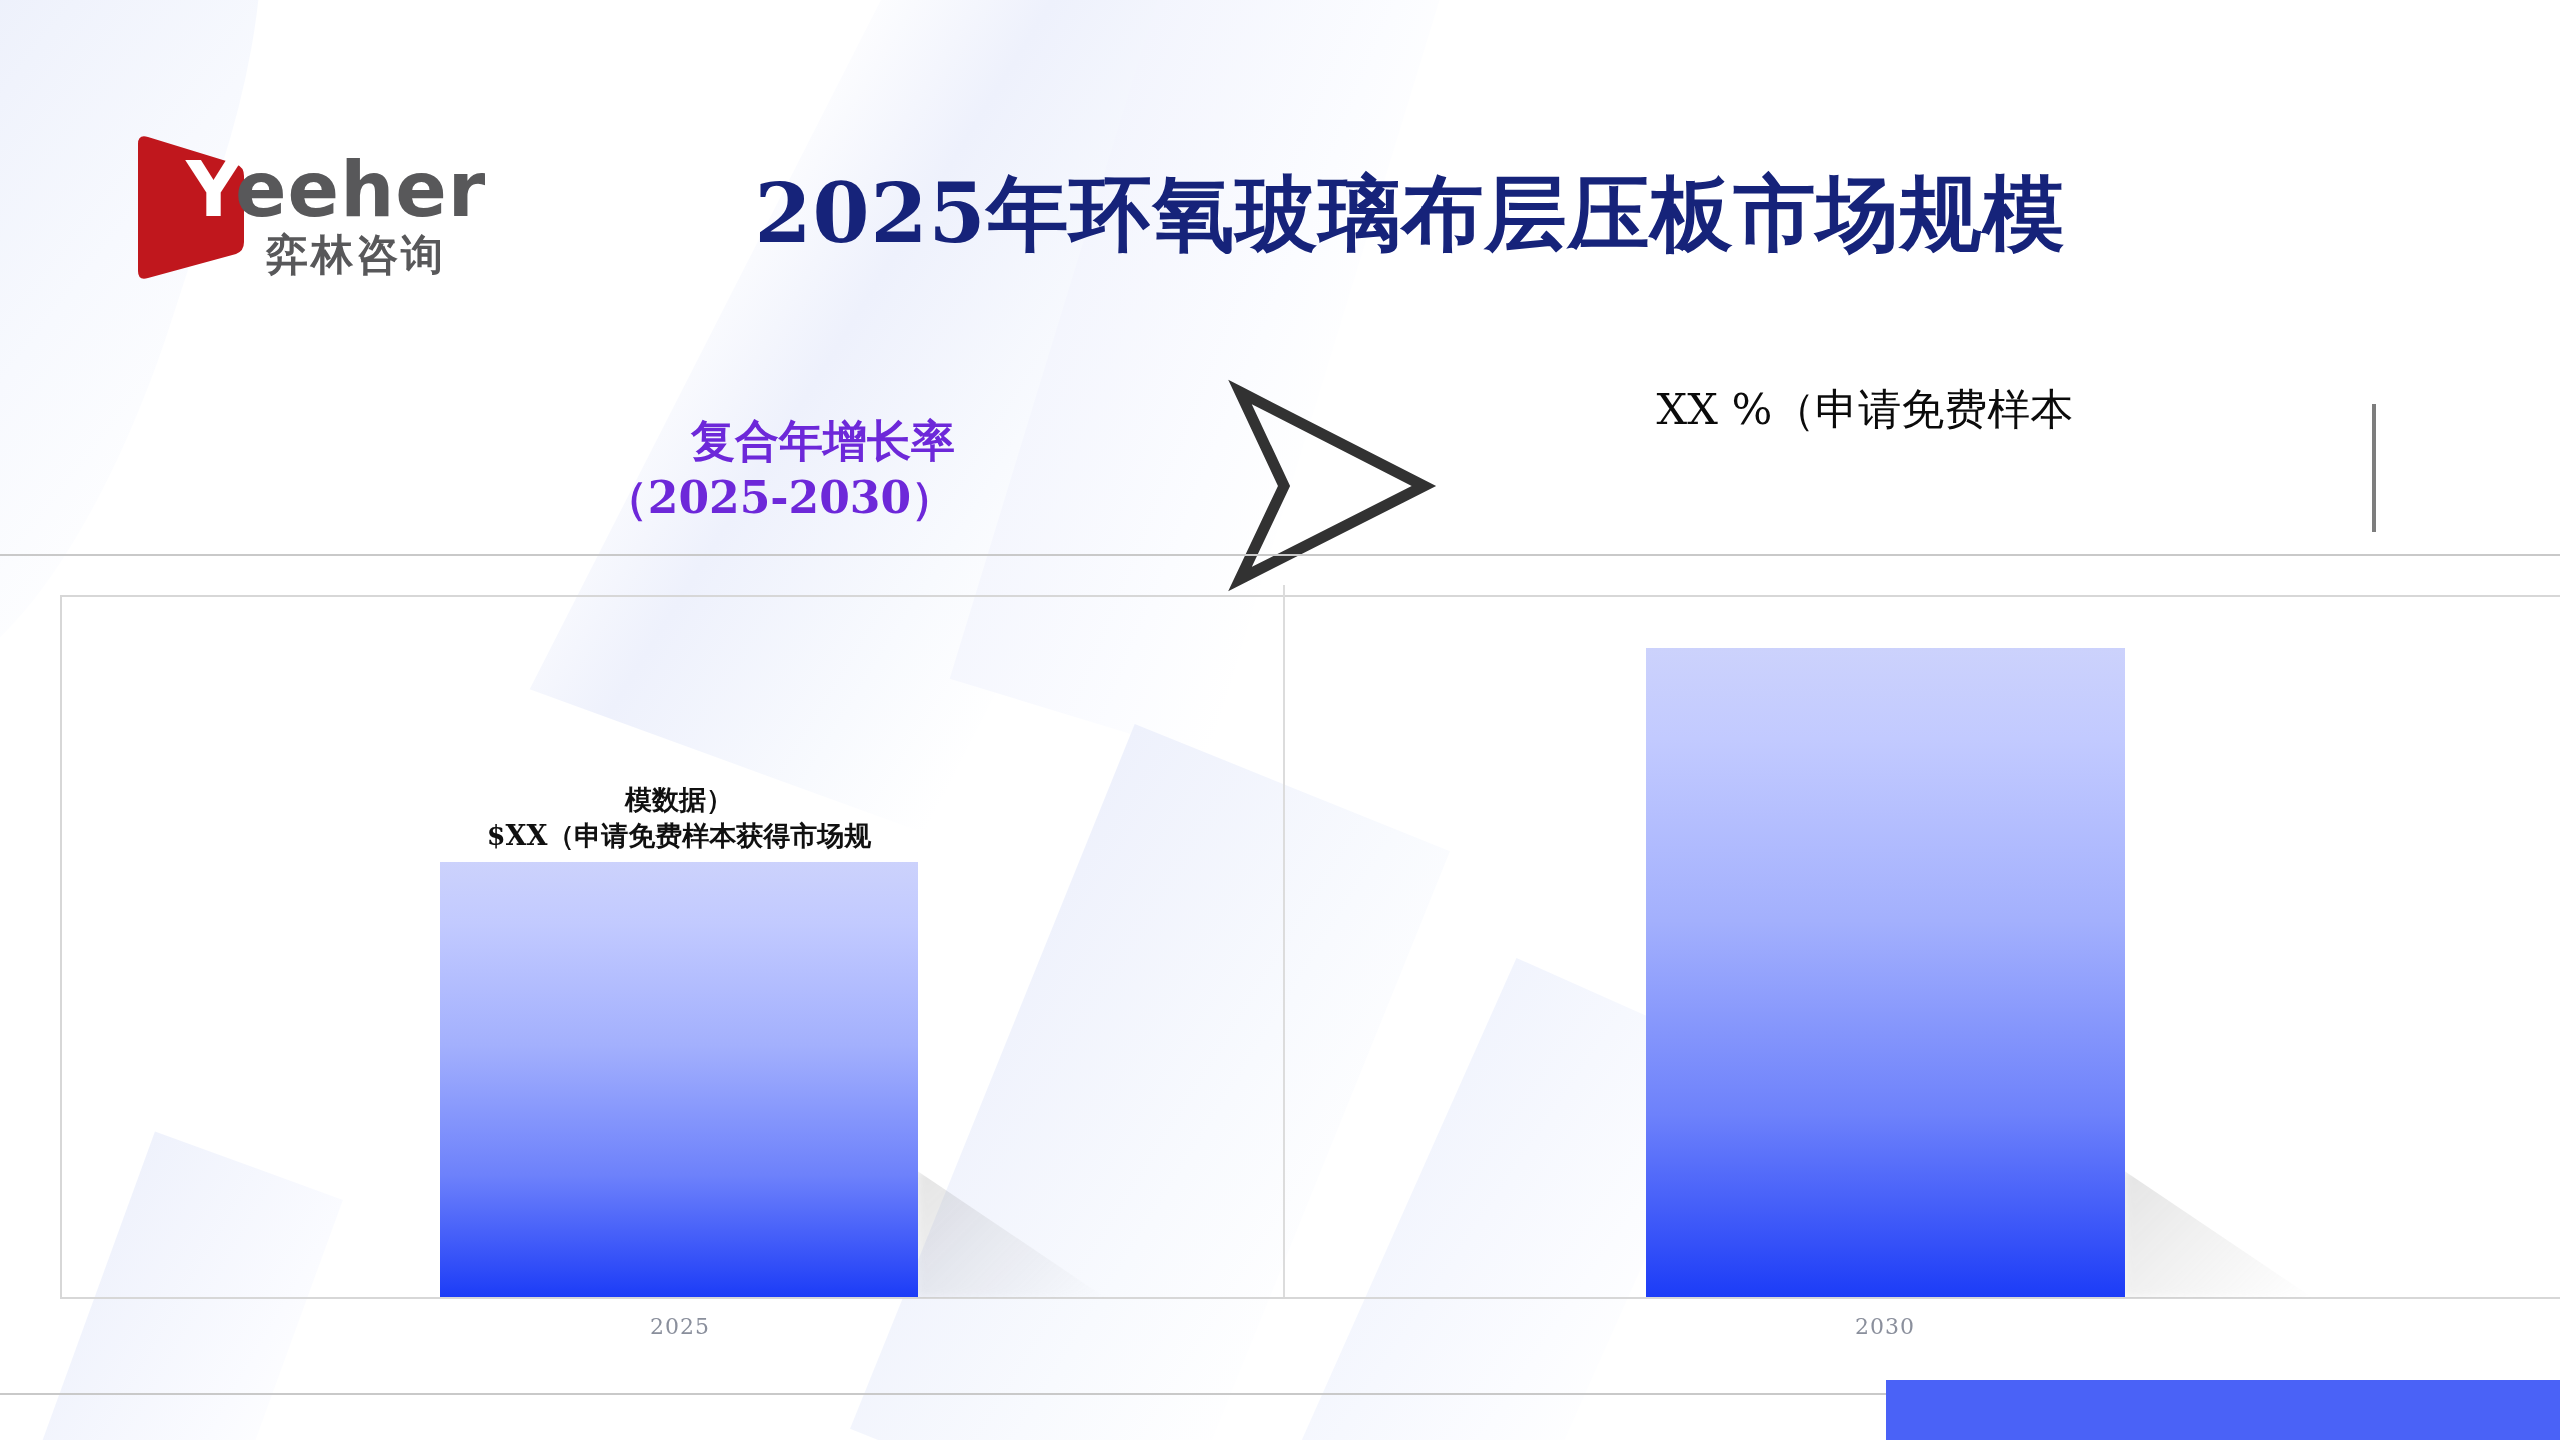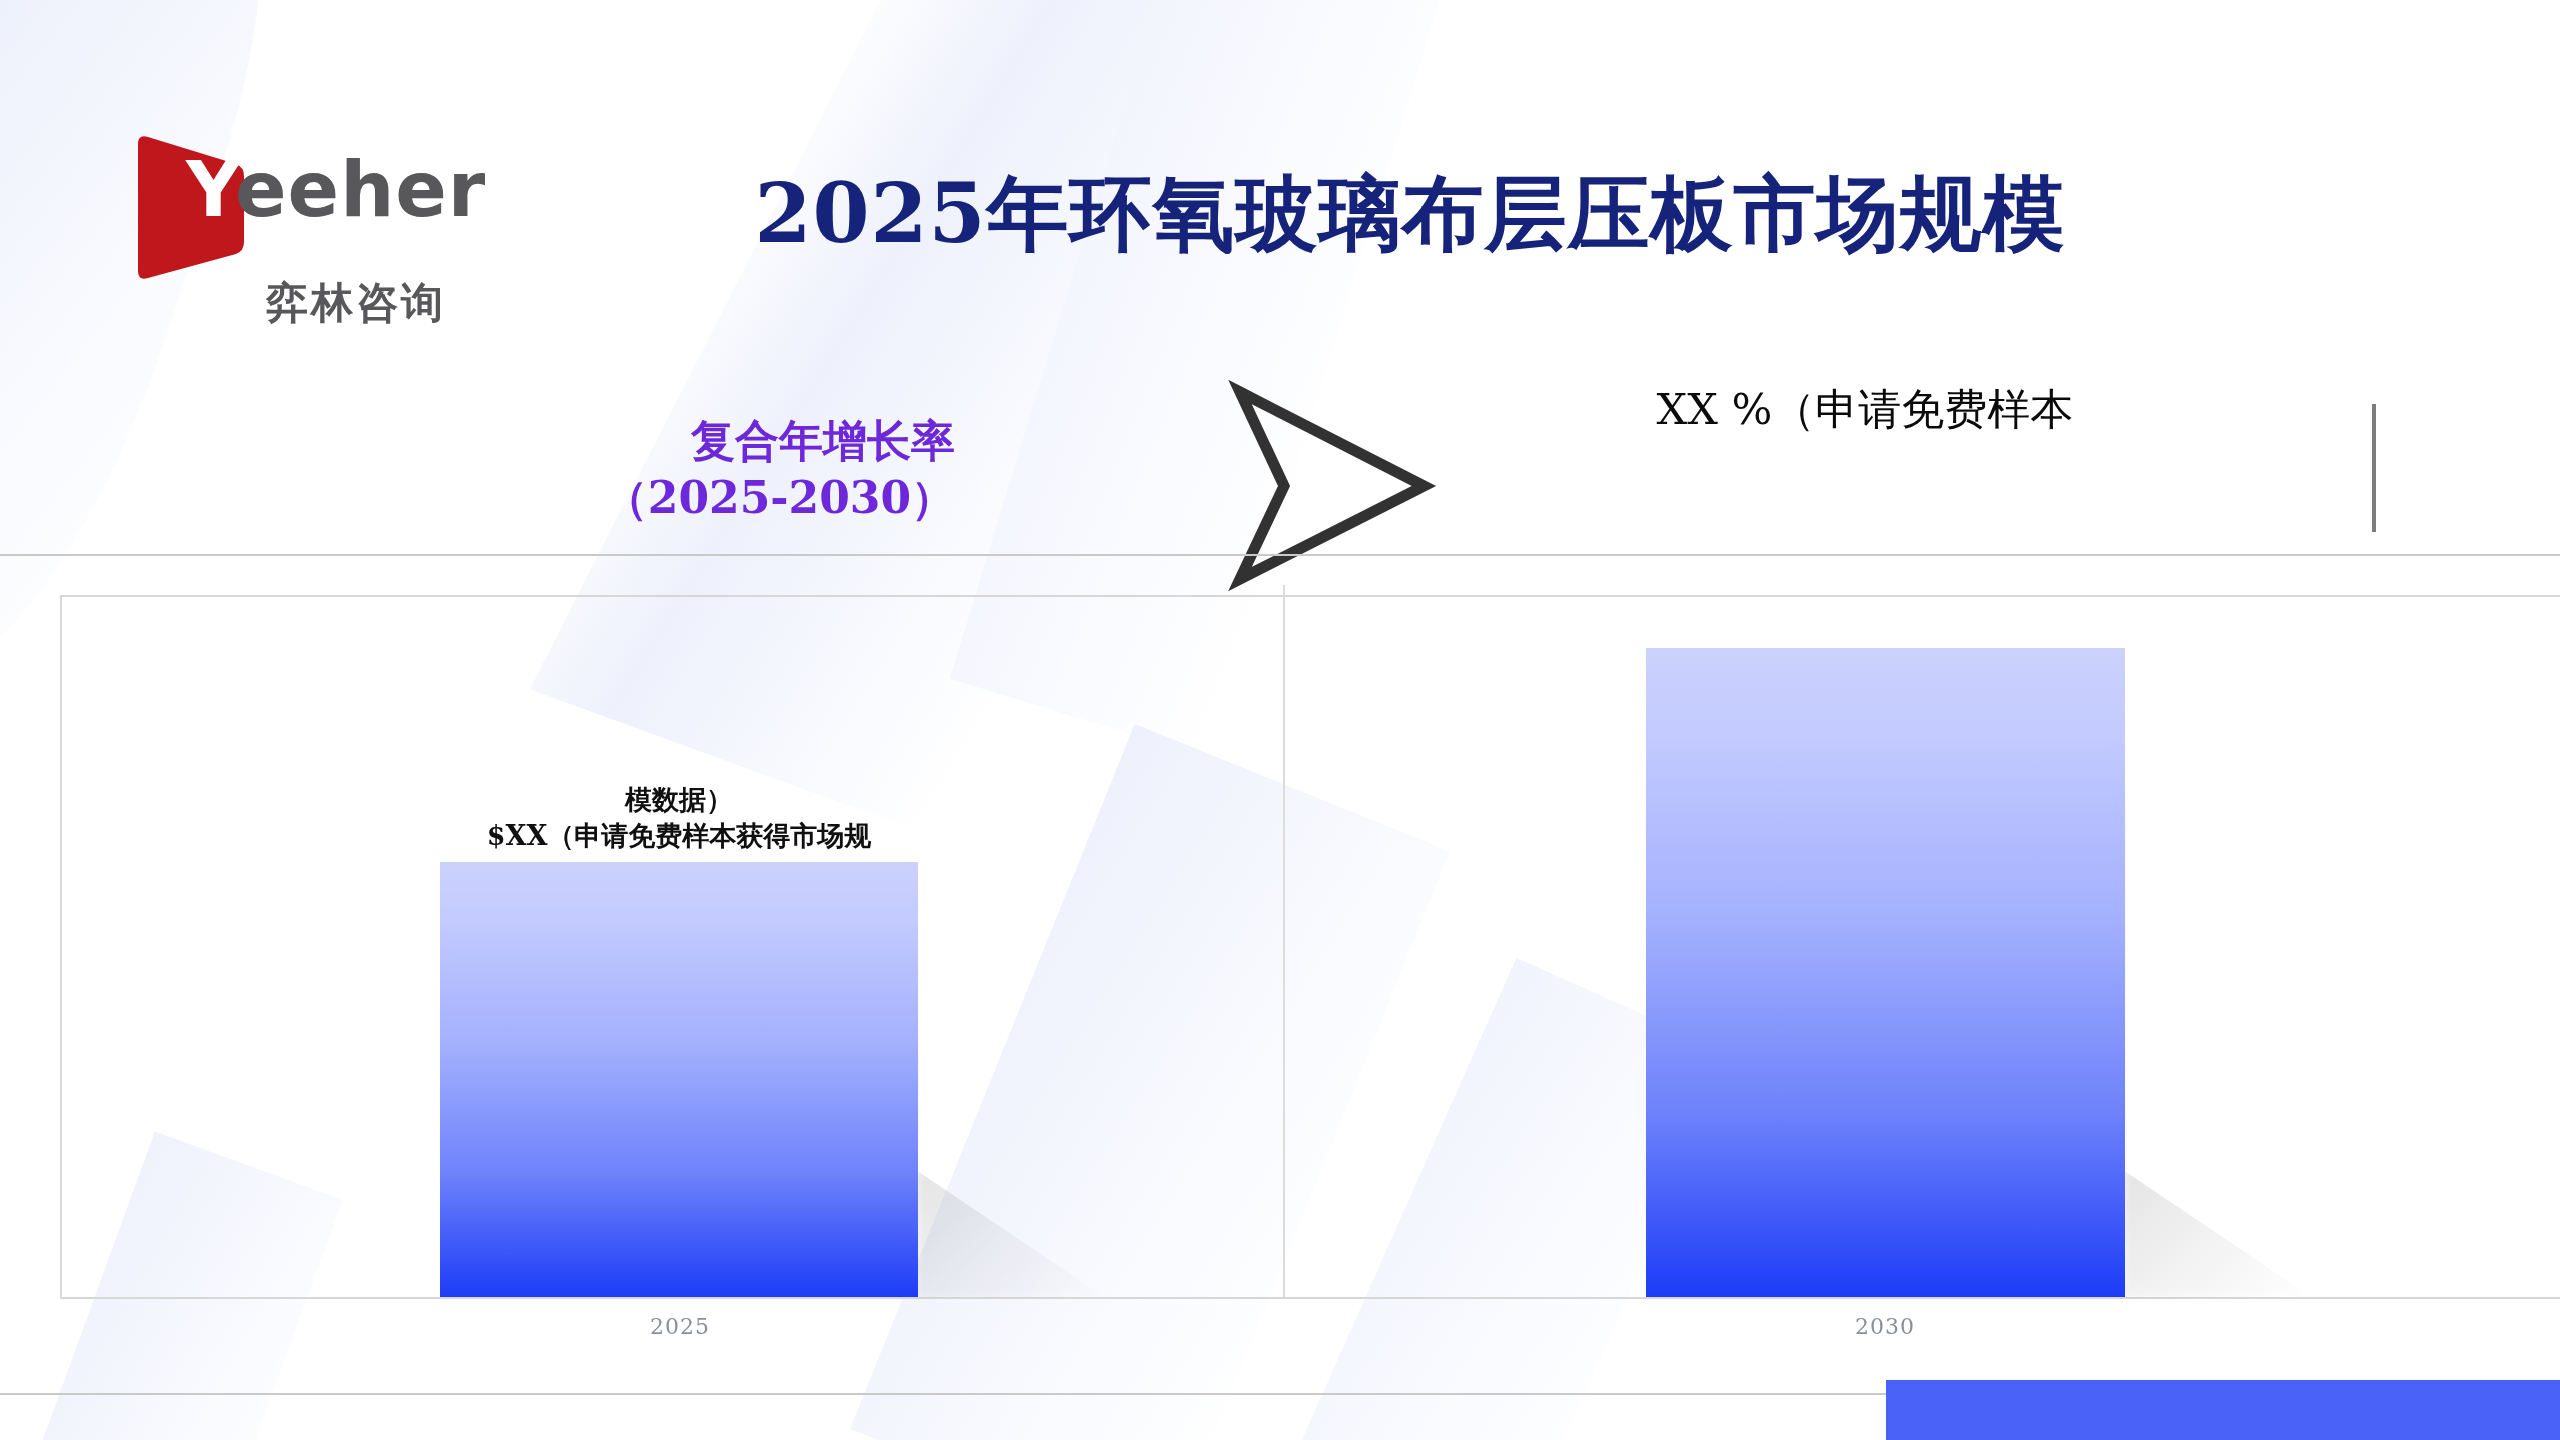--- a/index.html
+++ b/index.html
@@ -103,21 +103,20 @@
     position: absolute;
     left: 138px;
     top: 112px;
     font-family: "DejaVu Sans", "Liberation Sans", sans-serif;
     font-weight: 700;
     font-size: 42px;
     letter-spacing: 3px;
     line-height: 1;
     color: #58585a;
     white-space: nowrap;
-    margin-top: 48px;
   }
 
   
   #title {
     position: absolute;
     left: 660px;
     top: 168px;
     width: 1500px;
     text-align: center;
     font-family: "DejaVu Serif", "Liberation Serif", serif;

